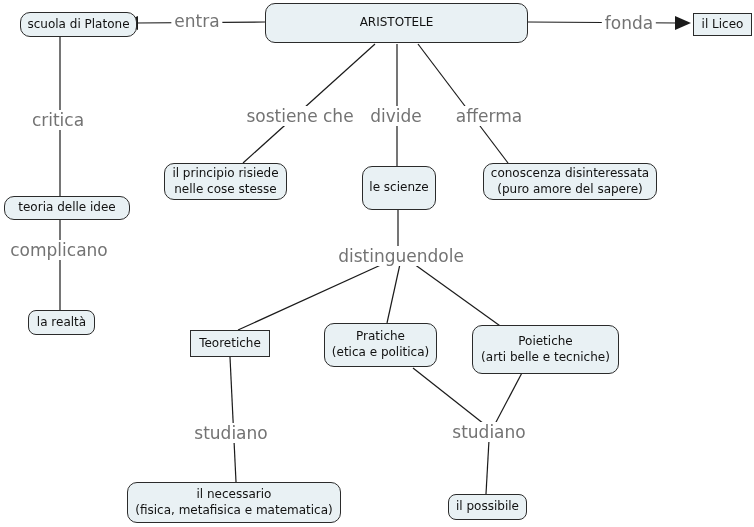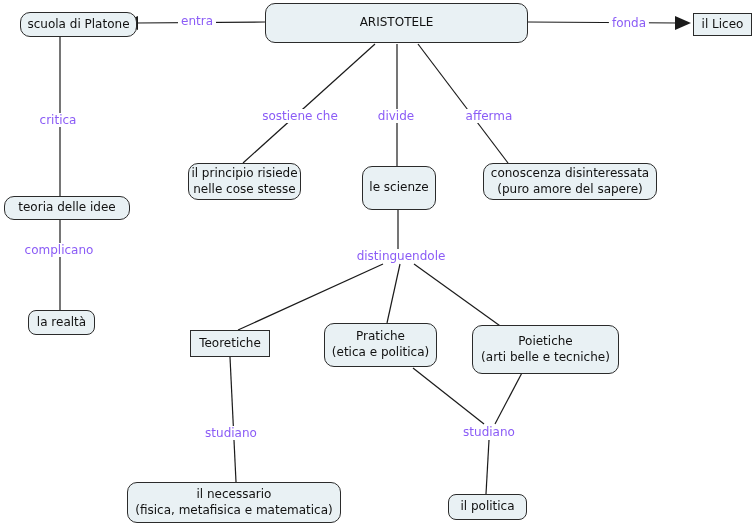--- a/index.html
+++ b/index.html
@@ -11,21 +11,21 @@
   .node{
     position:absolute;box-sizing:border-box;
     background:#e9f1f4;border:1.5px solid #2b2b2b;border-radius:10px;
     display:flex;flex-direction:column;align-items:center;justify-content:center;
     font-size:12px;line-height:1.3;color:#111111;text-align:center;
     padding:2px 6px;white-space:nowrap;
   }
   .elabel{
     position:absolute;transform:translate(-50%,-50%);
     background:#ffffff;padding:0 3px;
-    font-size:12px;color:#8b5cf6;white-space:nowrap;
+    font-size:17px;color:#737373;white-space:nowrap;
   }
 </style>
 </head>
 <body>
 
 <div id="canvas">
 
   <svg id="wires" viewBox="0 0 754 527" xmlns="http://www.w3.org/2000/svg">
     <g stroke="#1a1a1a" stroke-width="1.2" fill="none">
       <line x1="265" y1="22" x2="136" y2="23"></line>
@@ -66,21 +66,21 @@
   </div>
 
   <div class="node" style="left:20px;top:12px;width:117px;height:25px">
     <span>scuola di Platone</span>
   </div>
 
   <div class="node" style="left:693px;top:13px;width:59px;height:23px;border-radius:0">
     <span>il Liceo</span>
   </div>
 
-  <div class="node" style="left:188px;top:163px;width:113px;height:37px">
+  <div class="node" style="left:164px;top:163px;width:123px;height:37px">
     <span>il principio risiede</span>
     <span>nelle cose stesse</span>
   </div>
 
   <div class="node" style="left:362px;top:166px;width:74px;height:44px">
     <span>le scienze</span>
   </div>
 
   <div class="node" style="left:483px;top:163px;width:174px;height:37px">
     <span>conoscenza disinteressata</span>
@@ -108,16 +108,16 @@
     <span>Poietiche</span>
     <span>(arti belle e tecniche)</span>
   </div>
 
   <div class="node" style="left:127px;top:482px;width:214px;height:41px">
     <span>il necessario</span>
     <span>(fisica, metafisica e matematica)</span>
   </div>
 
   <div class="node" style="left:448px;top:494px;width:79px;height:26px;border-radius:8px">
-    <span>il politica</span>
+    <span>il possibile</span>
   </div>
 
 </div>
 
 </body></html>

